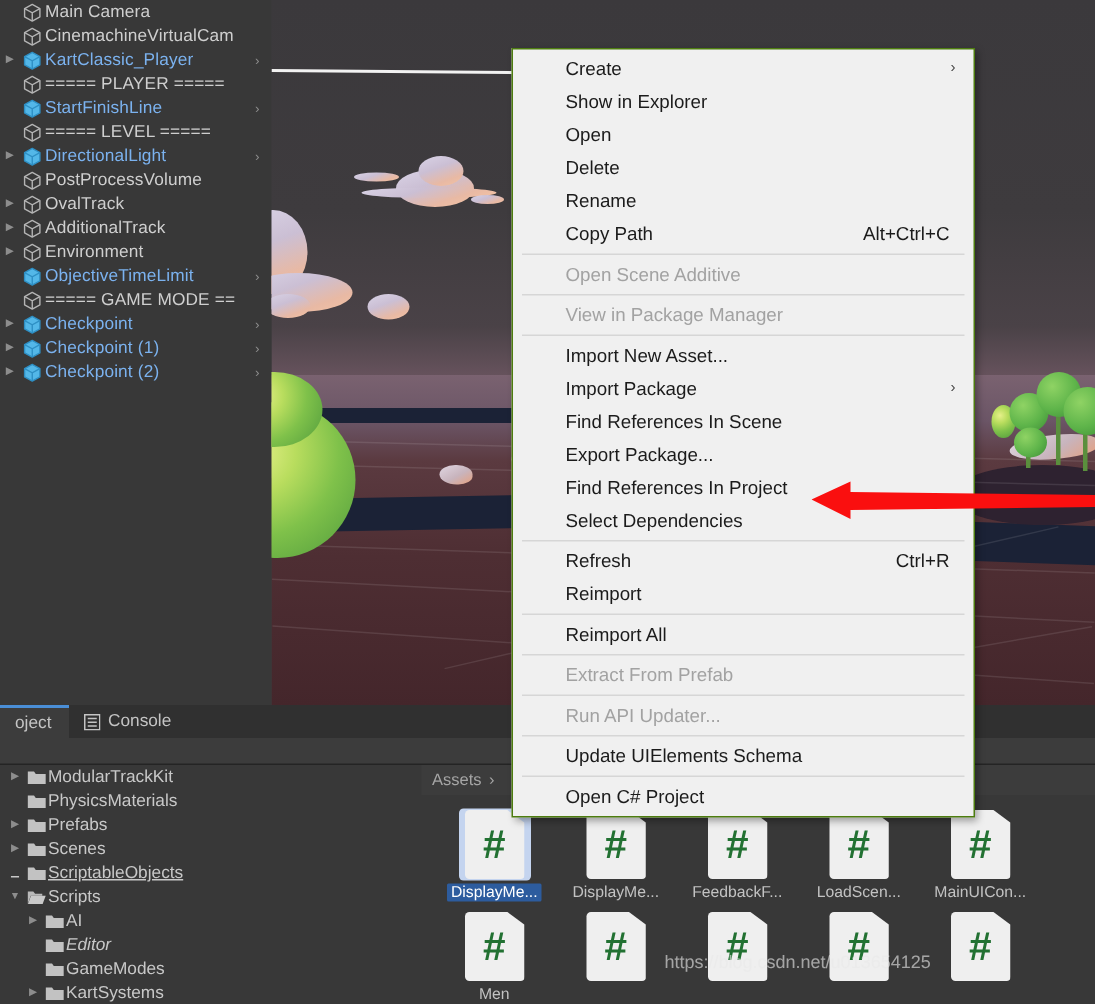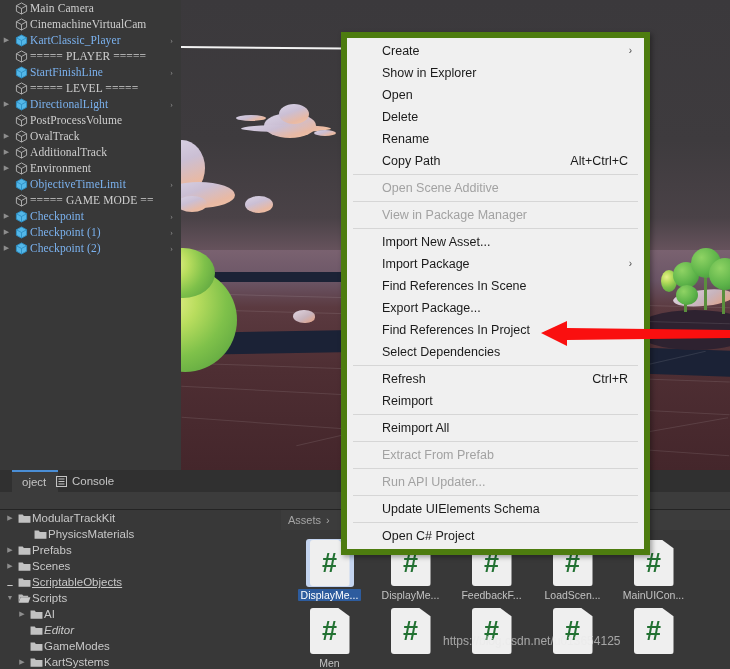--- a/index.html
+++ b/index.html
@@ -7,21 +7,21 @@
     width: 730px; height: 669px;
     overflow: hidden;
     background: #383838;
     font-family: "Liberation Sans", sans-serif;
   }
   #root { position: relative; width: 730px; height: 669px; overflow: hidden; }
 
   
   #hierarchy {
     position: absolute; left: 0; top: 0; width: 181px; height: 470px;
-    background: #383838; overflow: hidden; font-family: Liberation Serif, serif;
+    background: #383838; overflow: hidden;
   }
   .h-row {
     position: relative; height: 16px; line-height: 16px;
     font-size: 11.5px; color: #c8c8c8; white-space: nowrap;
     display: flex; align-items: center;
   }
   .h-foldout {
     width: 13px; min-width: 13px; text-align: center;
     color: #8d8d8d; font-size: 7px; line-height: 16px;
   }
@@ -74,21 +74,21 @@
     background: radial-gradient(circle at 35% 32%, #e6f08a 0%, #b9dd5e 28%, #7fc14a 58%, #4f9a3c 100%);
   }
   .tree-trunk { position: absolute; background: #5a8f3d; width: 3px; }
   .tree-top { position: absolute; border-radius: 50%; background: radial-gradient(circle at 35% 32%,#8fd364 0%,#5eb44a 55%,#3d8c36 100%); }
   .rock { position: absolute; border-radius: 50% 50% 45% 55%; background: linear-gradient(150deg,#e0d6e2,#c8b4bd 55%,#e6a07e 100%); }
 
   
   #ctxmenu {
     position: absolute; left: 341px; top: 32px; width: 309px;
     background: #f0f0f0;
-    border: 6px solid #4d7c0f;
+    border: 1px solid #4d7c0f;
     box-shadow: 2px 2px 5px rgba(0,0,0,0.35);
     padding: 2px 0 2px 0;
     z-index: 50;
   }
   .mi {
     position: relative; height: 22px; line-height: 22px;
     font-size: 12.5px; color: #1b1b1b;
     padding-left: 35px; padding-right: 18px;
     white-space: nowrap; cursor: default;
   }
@@ -450,21 +450,21 @@
       <div class="mi"><span>Open C# Project</span></div>
     </div>
 
   <svg id="red-arrow" width="190" height="30" viewBox="0 0 190 30">
     <polygon points="0,15 26,3 26,10 190,12 190,20 26,22 26,28" fill="#fa0f0f"></polygon>
   </svg>
 
   <div id="bottomdock">
 
     <div id="tabbar">
-      <div class="tab active" style="left:12px;width:46px;">
+      <div class="tab active" style="left:0;width:46px;">
         <span>oject</span>
       </div>
       <div class="tab" style="left:46px;">
         <span class="tabicon">
           <svg width="11" height="11" viewBox="0 0 11 11">
             <rect x="0.5" y="0.5" width="10" height="10" fill="none" stroke="#c4c4c4" stroke-width="1"></rect>
             <line x1="2.5" y1="3" x2="8.5" y2="3" stroke="#c4c4c4" stroke-width="1"></line>
             <line x1="2.5" y1="5.5" x2="8.5" y2="5.5" stroke="#c4c4c4" stroke-width="1"></line>
             <line x1="2.5" y1="8" x2="8.5" y2="8" stroke="#c4c4c4" stroke-width="1"></line>
           </svg>
@@ -479,21 +479,21 @@
       <div id="tree-pane">
           <div class="t-row" style="padding-left: 4px;">
             <span class="t-fold">▶</span>
             <span class="t-folder">
               <svg width="13" height="11" viewBox="0 0 14 12">
                 <path d="M0.5 1.5 L5 1.5 L6.3 3.2 L13.5 3.2 L13.5 10.5 L0.5 10.5 Z" fill="#c2c2c2"></path>
               </svg>
             </span>
             <span>ModularTrackKit</span>
           </div>
-          <div class="t-row" style="padding-left: 20px;">
+          <div class="t-row" style="padding-left: 4px;">
             <span class="t-fold empty">▶</span>
             <span class="t-folder">
               <svg width="13" height="11" viewBox="0 0 14 12">
                 <path d="M0.5 1.5 L5 1.5 L6.3 3.2 L13.5 3.2 L13.5 10.5 L0.5 10.5 Z" fill="#c2c2c2"></path>
               </svg>
             </span>
             <span>PhysicsMaterials</span>
           </div>
           <div class="t-row" style="padding-left: 4px;">
             <span class="t-fold">▶</span>

